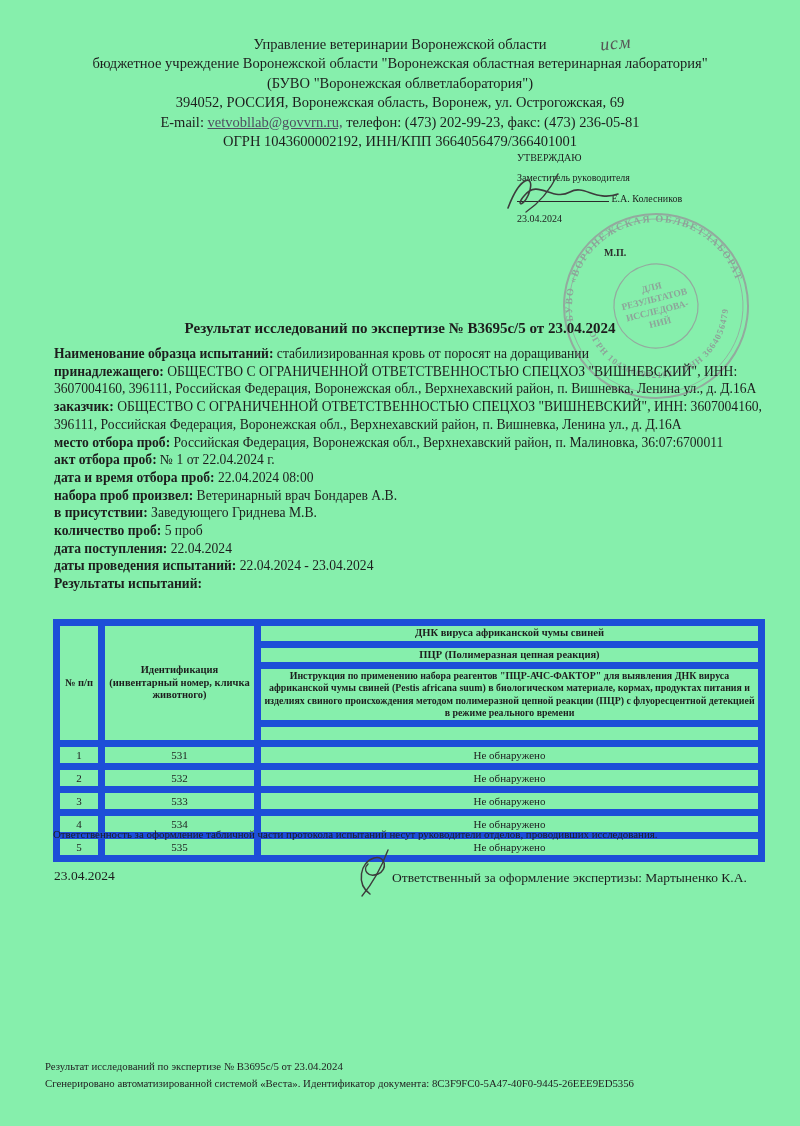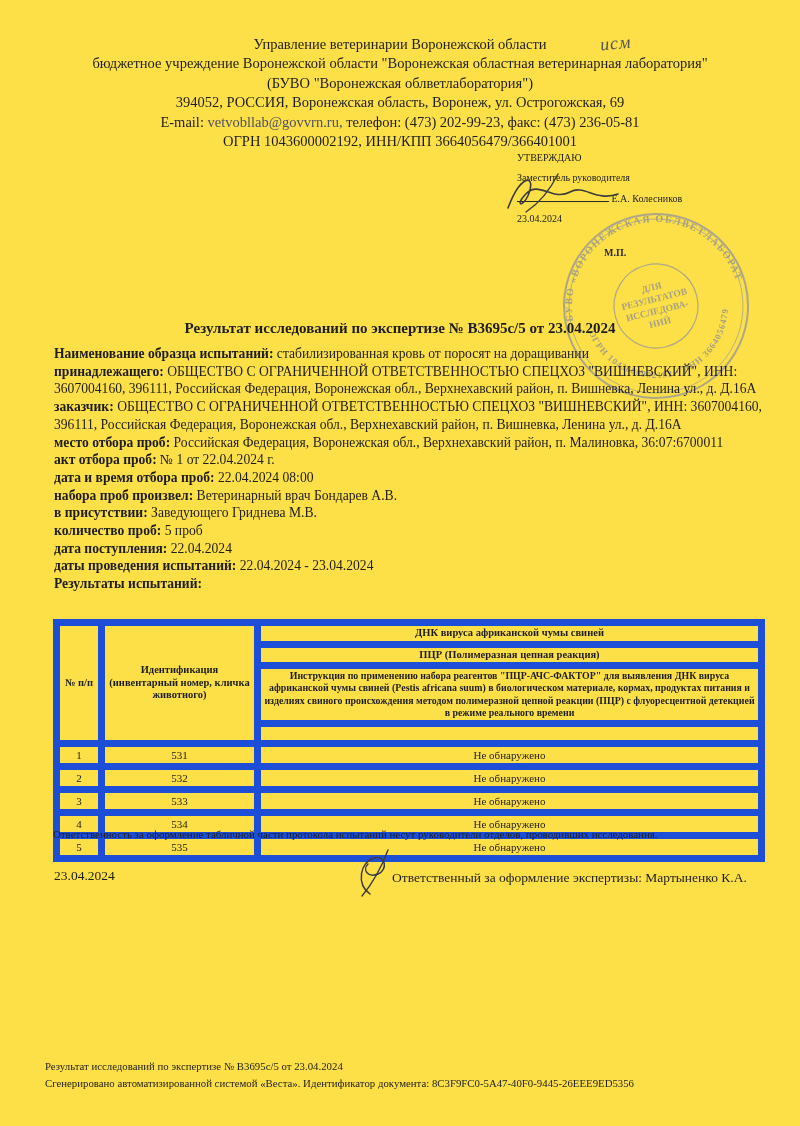--- a/index.html
+++ b/index.html
@@ -1,25 +1,25 @@
 <!DOCTYPE html>
 <html><head>
 <meta charset="utf-8">
 <style>
   html,body{margin:0;padding:0;background:#e8e8e8;}
   .page{
     position:relative; width:800px; height:1126px; margin:0 auto;
-    background:#fde047; overflow:hidden;
+    background:#86efac; overflow:hidden;
     font-family:"Liberation Serif","DejaVu Serif",serif;
     color:#1d1d1d;
   }
   
   .org-header{position:absolute; top:35px; left:20px; width:760px; text-align:center;
     font-size:14.5px; line-height:19.4px;}
-  .org-header .email-link{color:#4e4e60; margin-top:16px;}
+  .org-header .email-link{color:#4e4e60; text-decoration:underline;margin-top:16px;}
   .hand-mark{position:absolute; top:33px; left:600px; font-style:italic; font-size:18px;
     color:#555; transform:rotate(-6deg); letter-spacing:1px;}
   
   .approval{position:absolute; top:148px; left:517px; font-size:10px; line-height:19.5px;}
   .sig-row{white-space:nowrap;}
   .sig-line{display:inline-block; width:92px; border-bottom:1px solid #2a2a2a; height:14px; vertical-align:baseline;}
   .sig1{position:absolute; top:168px; left:500px; width:140px; height:48px; pointer-events:none;}
   
   .stamp{position:absolute; top:208px; left:558px; width:196px; height:196px; opacity:.78;
     transform:rotate(-14deg);}

